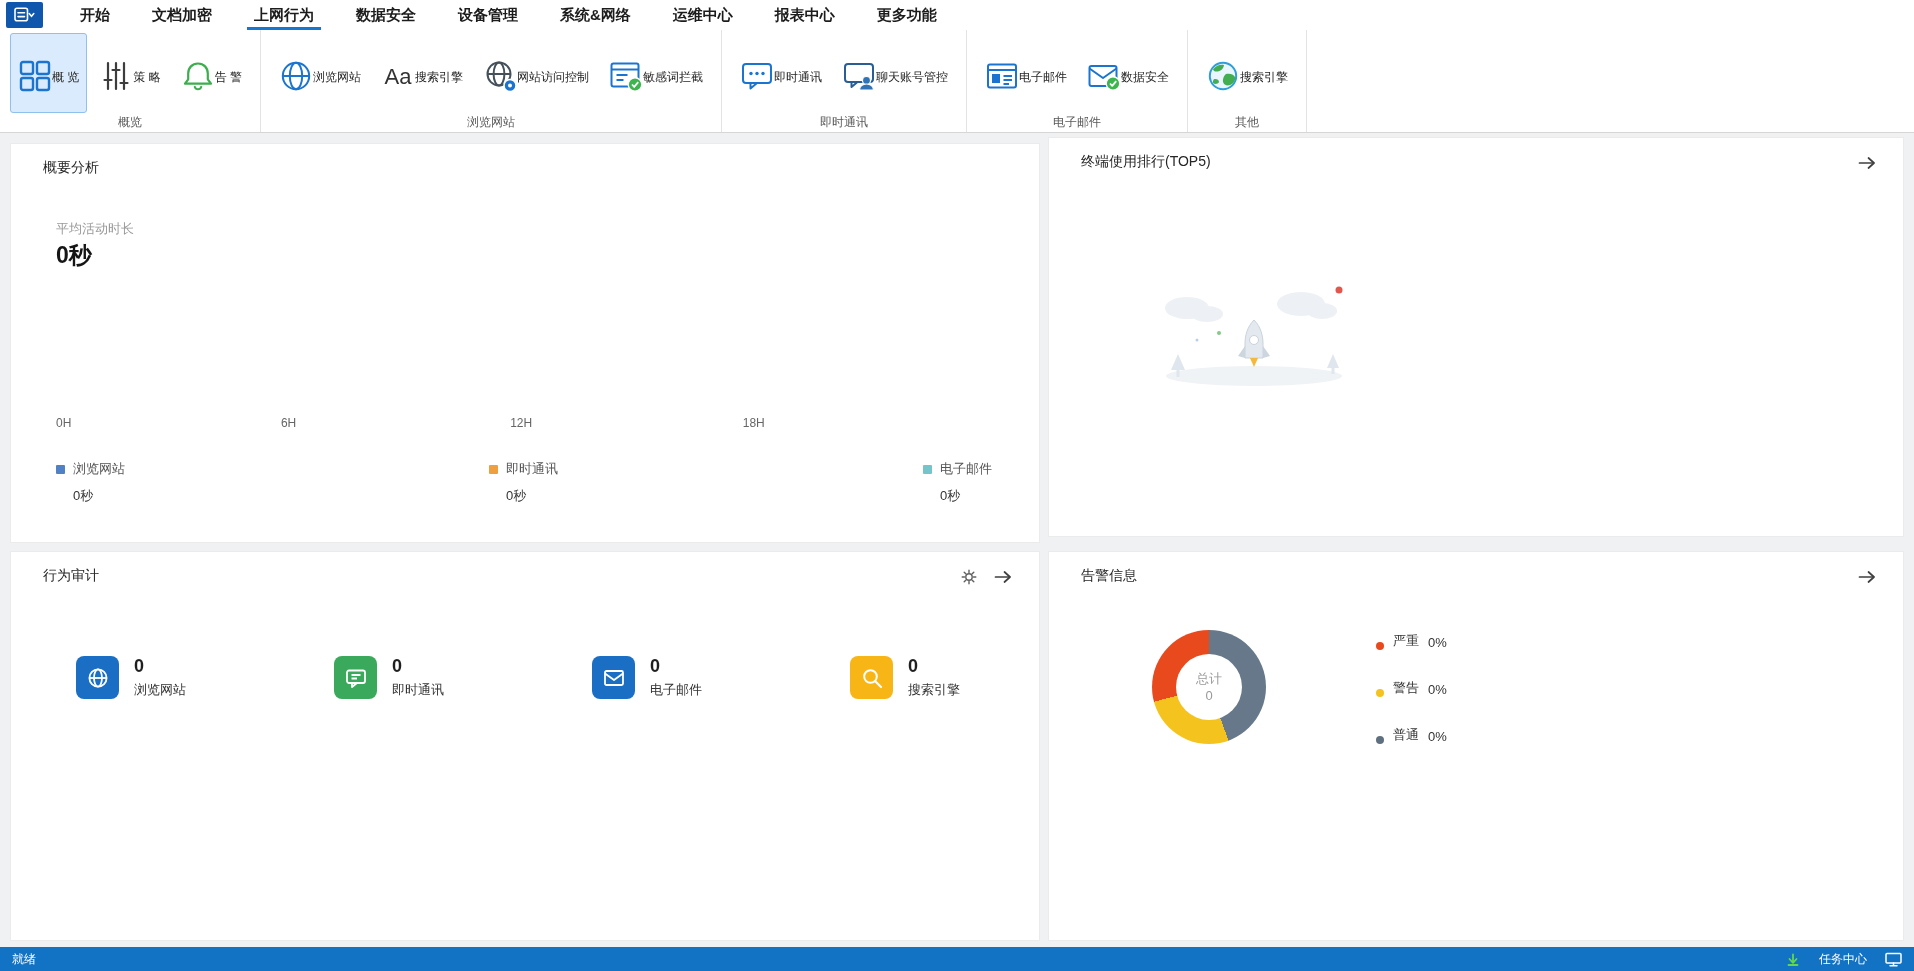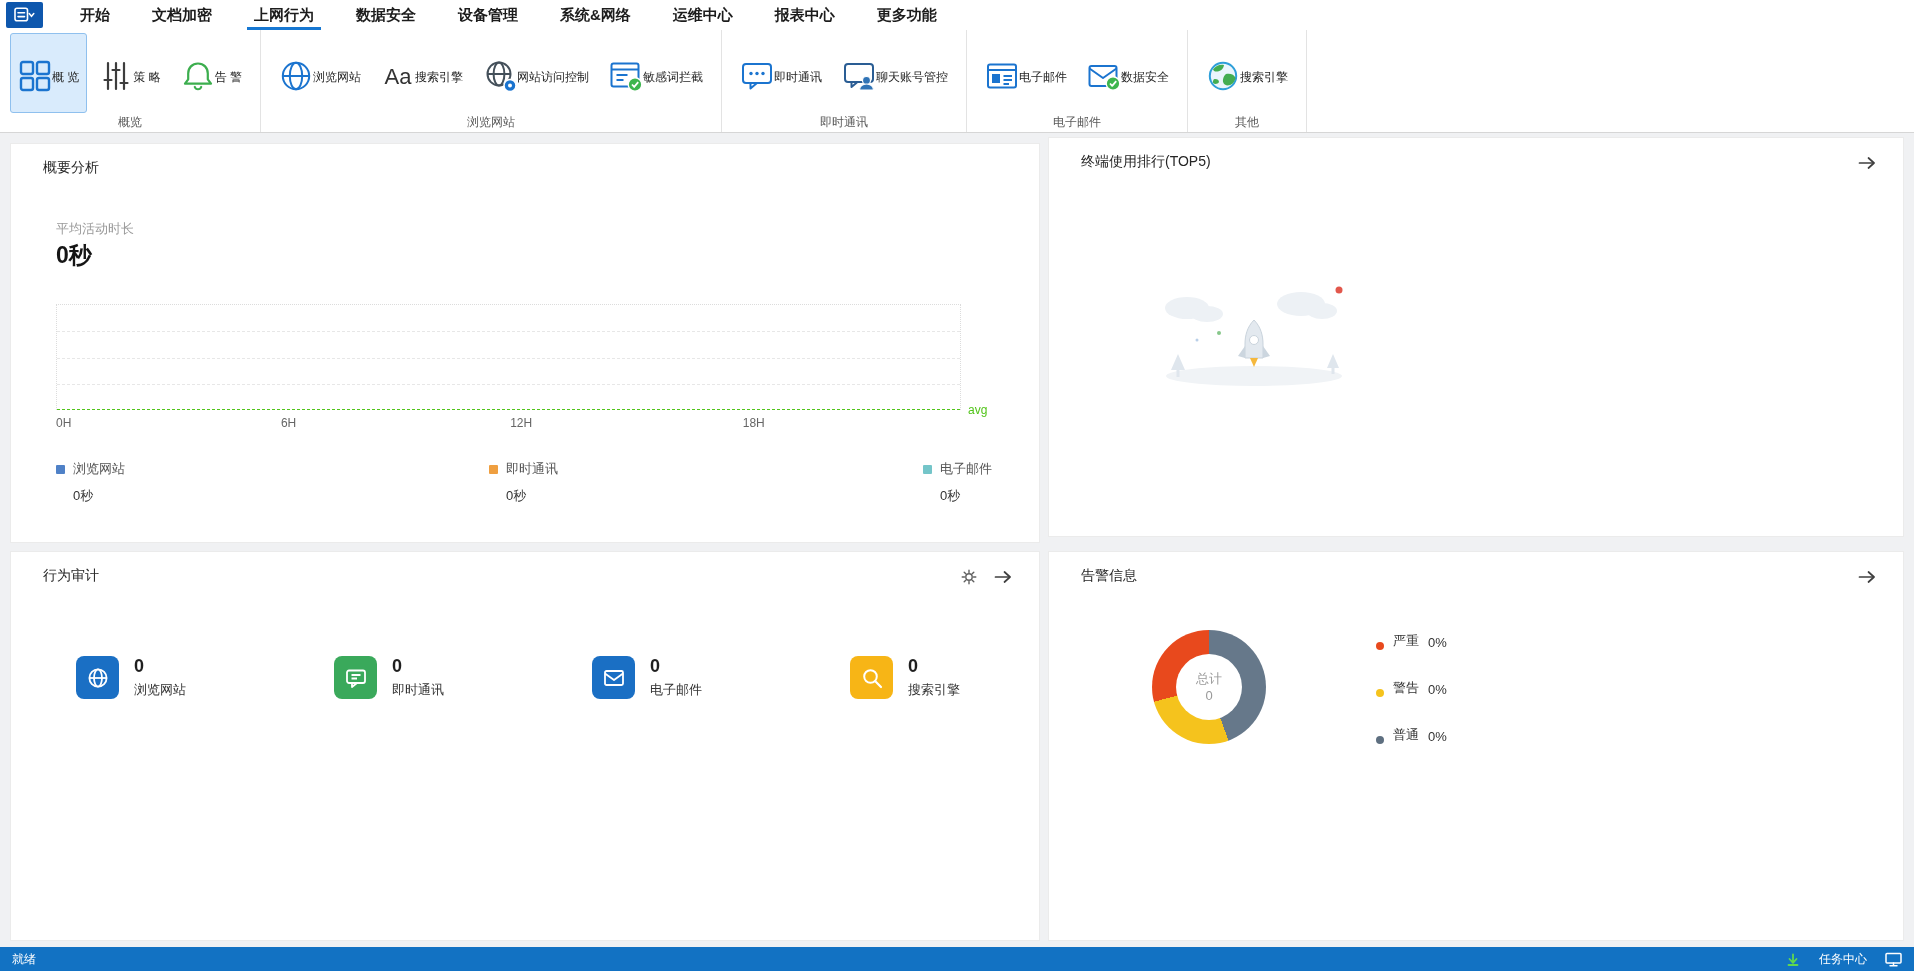--- a/index.html
+++ b/index.html
@@ -261,27 +261,20 @@
 
 </div>
 
 <main class="content">
 
   <section class="card card-summary">
     <div class="card-title">概要分析</div>
     <div class="metric-label">平均活动时长</div>
     <div class="metric-value">0秒</div>
 
-    <div class="chart">
-      <div class="gridline gl1"></div>
-      <div class="gridline gl2"></div>
-      <div class="gridline gl3"></div>
-      <div class="avg-line" style="border-top-color: rgb(82, 196, 26);"></div>
-      <div class="avg-label">avg</div>
-    </div>
     <div class="x-axis">
       <span class="x-tick t0">0H</span>
       <span class="x-tick t1">6H</span>
       <span class="x-tick t2">12H</span>
       <span class="x-tick t3">18H</span>
     </div>
 
     <div class="sum-legend">
       <div class="lg-item i1">
         <div class="lg-row">

